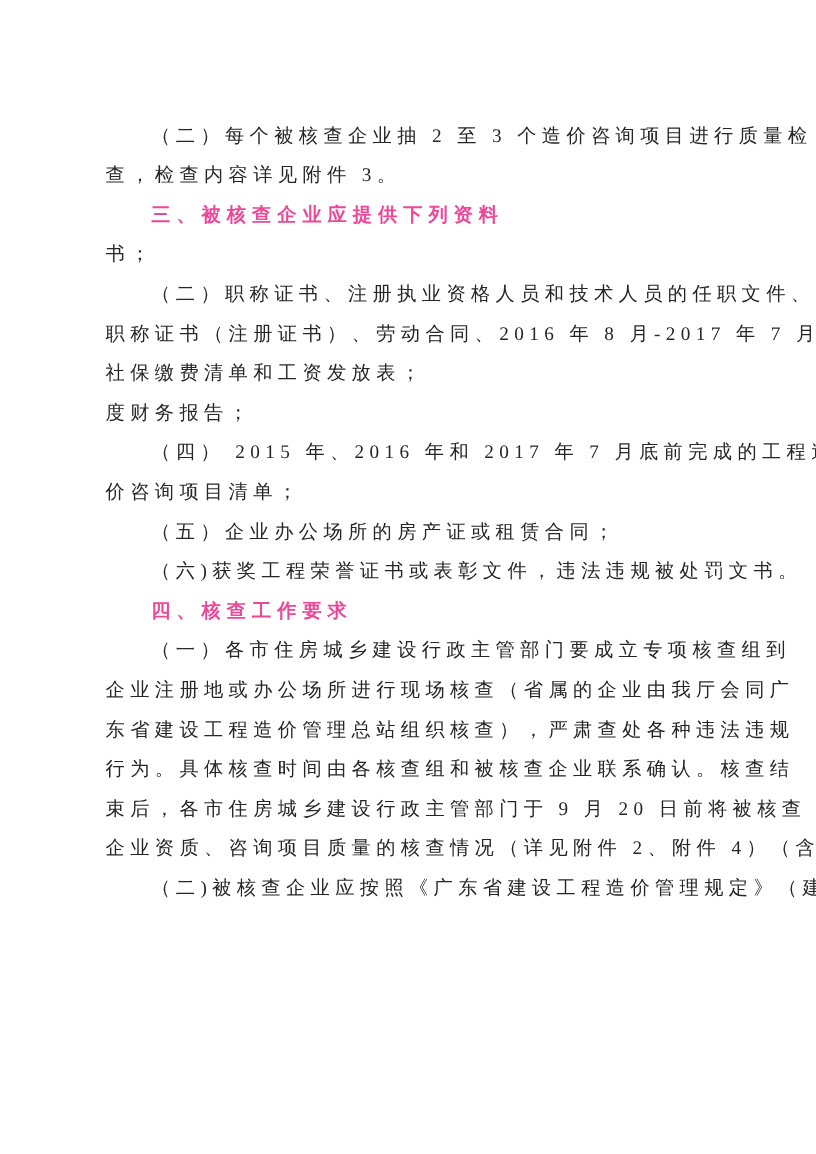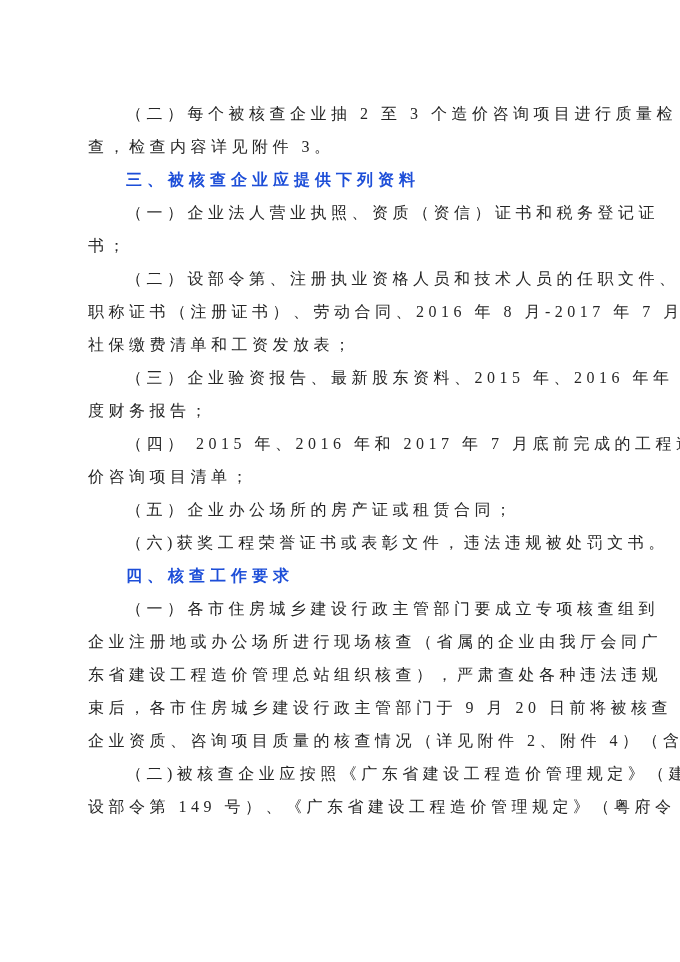--- a/index.html
+++ b/index.html
@@ -28,45 +28,43 @@
     line-height: 33px;
     letter-spacing: 4.5px;
     white-space: nowrap;
   }
   .line.indent {
     padding-left: 38px;
   }
   .line.bold {
     font-weight: bold;
     font-family: "Liberation Sans", "DejaVu Sans", sans-serif;
-    color: #1d4ed8;
+    color: #ec4899;
     letter-spacing: 5px;
   }
 </style>
 </head>
 <body>
 
 <div class="page">
   <div class="doc" id="doc-body">
       <div class="line indent">（二）每个被核查企业抽 2 至 3 个造价咨询项目进行质量检</div>
       <div class="line">查，检查内容详见附件 3。</div>
       <div class="line indent bold">三、被核查企业应提供下列资料</div>
-      <div class="line indent">（一）企业法人营业执照、资质（资信）证书和税务登记证</div>
       <div class="line">书；</div>
-      <div class="line indent">（二）设部令第、注册执业资格人员和技术人员的任职文件、</div>
+      <div class="line indent">（二）职称证书、注册执业资格人员和技术人员的任职文件、</div>
       <div class="line">职称证书（注册证书）、劳动合同、2016 年 8 月-2017 年 7 月的</div>
       <div class="line">社保缴费清单和工资发放表；</div>
-      <div class="line indent">（三）企业验资报告、最新股东资料、2015 年、2016 年年</div>
       <div class="line">度财务报告；</div>
       <div class="line indent">（四） 2015 年、2016 年和 2017 年 7 月底前完成的工程造</div>
       <div class="line">价咨询项目清单；</div>
       <div class="line indent">（五）企业办公场所的房产证或租赁合同；</div>
       <div class="line indent">（六)获奖工程荣誉证书或表彰文件，违法违规被处罚文书。</div>
       <div class="line indent bold">四、核查工作要求</div>
       <div class="line indent">（一）各市住房城乡建设行政主管部门要成立专项核查组到</div>
       <div class="line">企业注册地或办公场所进行现场核查（省属的企业由我厅会同广</div>
       <div class="line">东省建设工程造价管理总站组织核查），严肃查处各种违法违规</div>
+      <div class="line">行为。具体核查时间由各核查组和被核查企业联系确认。核查结</div>
       <div class="line">束后，各市住房城乡建设行政主管部门于 9 月 20 日前将被核查</div>
       <div class="line">企业资质、咨询项目质量的核查情况（详见附件 2、附件 4）（含</div>
       <div class="line indent">（二)被核查企业应按照《广东省建设工程造价管理规定》（建</div>
-      <div class="line">设部令第 149 号）、《广东省建设工程造价管理规定》（粤府令</div>
     </div>
 </div>
 
 </body></html>

